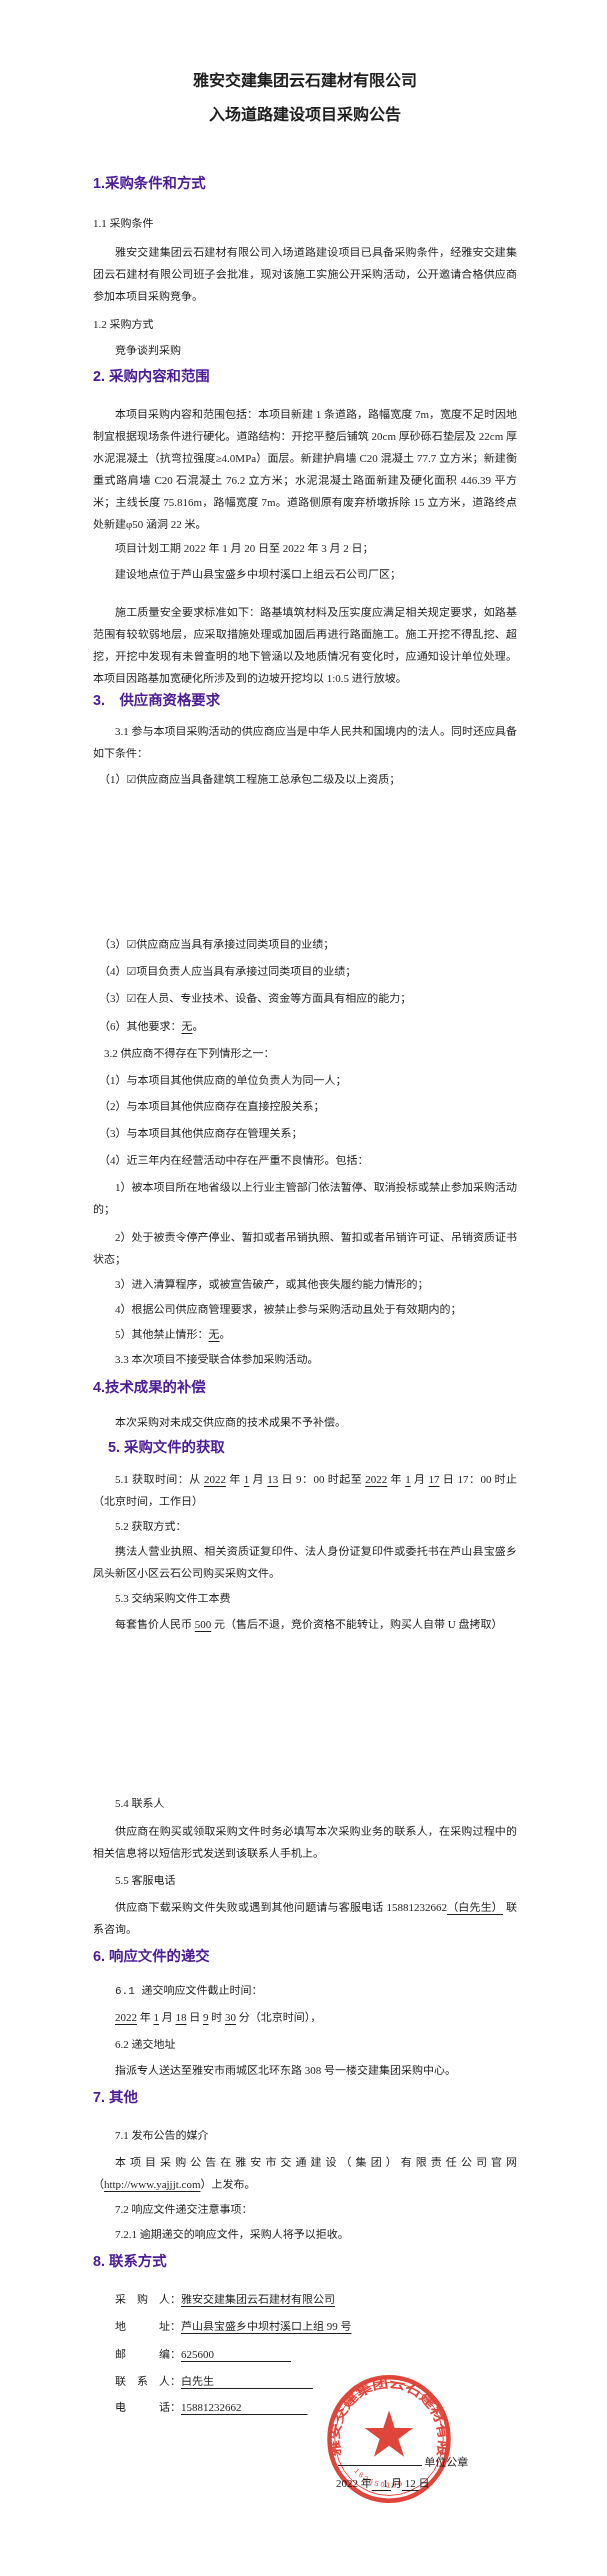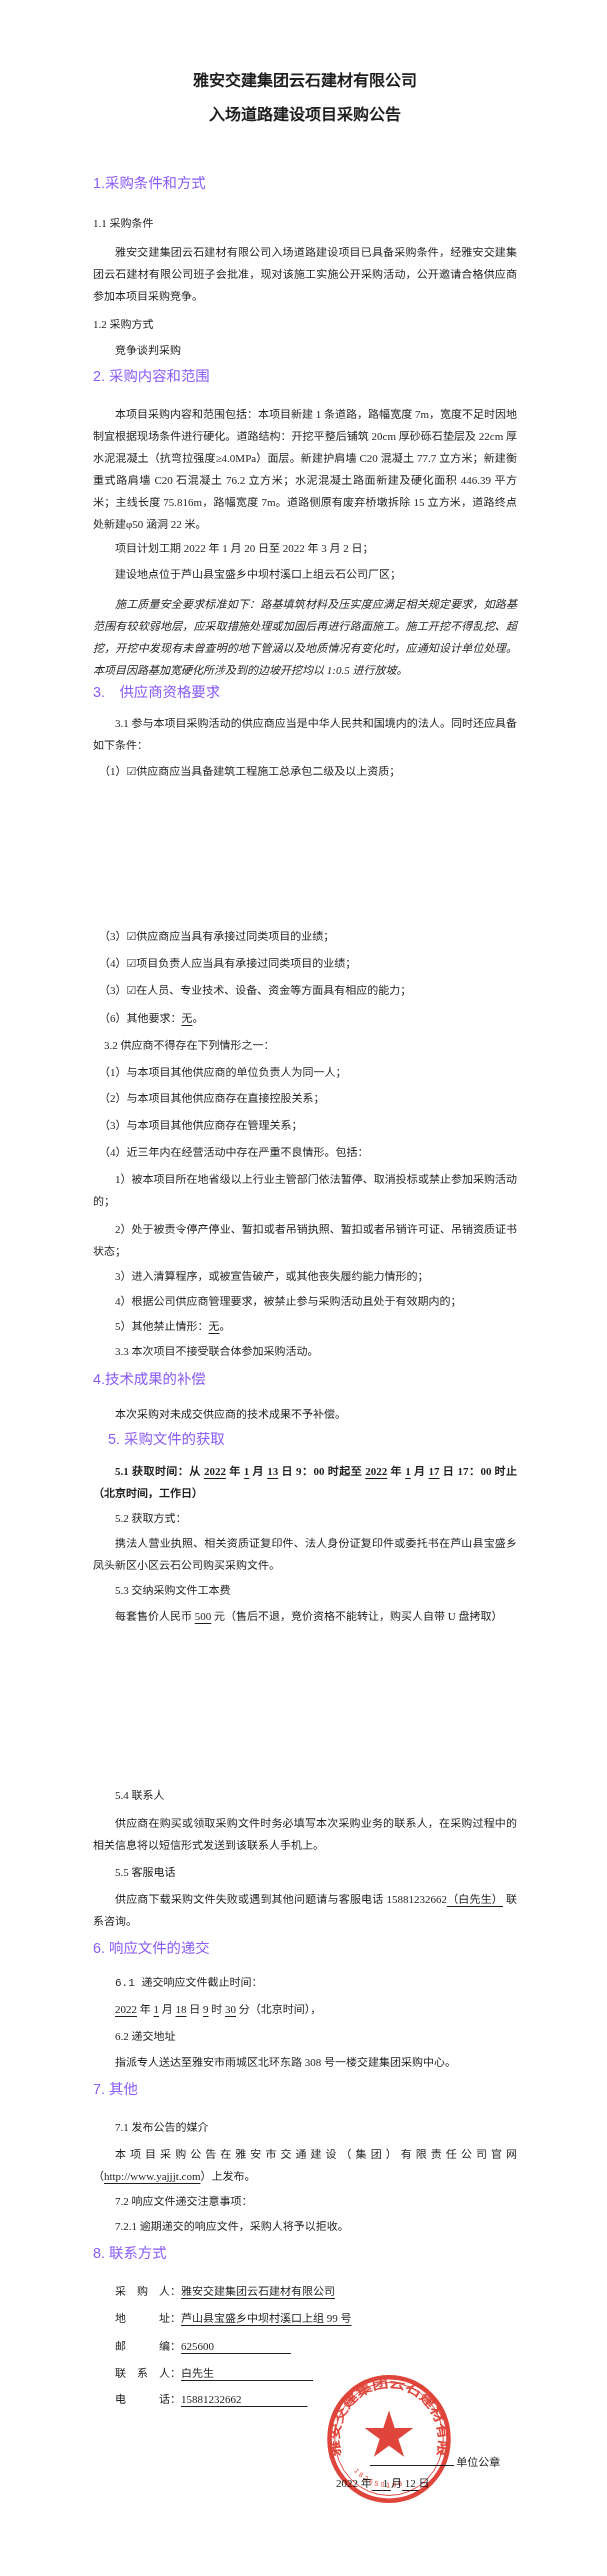--- a/index.html
+++ b/index.html
@@ -1,39 +1,39 @@
 <!DOCTYPE html>
 <html lang="zh-CN" style="font-size:12px"><head>
 <meta charset="utf-8">
 <style>
   html,body{margin:0;padding:0;background:#ffffff;}
   .page{position:relative;width:532px;height:2576px;background:#fff;overflow:hidden;
         font-family:"Liberation Serif","DejaVu Serif",serif;color:#1f1f1f;}
   .doc{position:absolute;left:93px;top:0;width:424px;}
   .t1{margin:68px 0 0 0;text-align:center;font-size:16px;font-weight:700;line-height:25px;}
   .t2{margin:9px 0 0 0;text-align:center;font-size:16px;font-weight:700;line-height:25px;}
-  .h{font-family:"Liberation Sans","DejaVu Sans",sans-serif;font-weight:400;font-size:14.4px;
-     color:#8b5cf6;line-height:20.5px;margin:0;}
+  .h{font-family:"Liberation Sans","DejaVu Sans",sans-serif;font-weight:700;font-size:14.4px;
+     color:#4c1d95;line-height:20.5px;margin:0;}
   .p{font-size:11px;line-height:22px;margin:0;text-align:justify;}
   .p span{white-space:pre-wrap;}
   .ind2{text-indent:2em;}
   .ind1{text-indent:1em;}
   .item{padding-left:6px;}
   .subitem{text-indent:2em;}
   .u{text-decoration:underline;text-underline-offset:3px;}
   .sp{width:100%;}
   
   .mA{margin-top:46px;} .mB{margin-top:18px;} .mC{margin-top:7.6px;} .mD{margin-top:6px;}
   .mE{margin-top:3.8px;}  .mF{margin-top:5.3px;}  .mG{margin-top:16.7px;} .mH{margin-top:1.5px;}
-  .mI{margin-top:8px;font-style:italic;}  .mJ{margin-top:4.6px;}  .mK{margin-top:3px;}  .mL{margin-top:9px;}
-  .mM{margin-top:13.7px;font-family:Liberation Mono, monospace;} .mN{margin-top:10.6px;font-weight:bold;} .mO{margin-top:16px;}
+  .mI{margin-top:16px;}  .mJ{margin-top:4.6px;}  .mK{margin-top:3px;}  .mL{margin-top:9px;}
+  .mM{margin-top:13.7px;font-family:Liberation Mono, monospace;} .mN{margin-top:10.6px;} .mO{margin-top:16px;}
   .gap1{height:138px;} .gap2{height:152px;}
   .h5i{margin-left:15px;}
   
-  .gz-line{position:absolute;left:338px;top:2451px;font-size:11px;line-height:22px;margin-left:32px;}
+  .gz-line{position:absolute;left:338px;top:2451px;font-size:11px;line-height:22px;}
   .blankline{display:inline-block;width:84px;border-bottom:1.1px solid #222;height:12px;
              vertical-align:baseline;margin-right:2.3px;}
   .gz-date{position:absolute;left:336px;top:2472px;font-size:11px;line-height:22px;}
   .gz-date span,.gz-line span{white-space:pre-wrap;}
   .seal{position:absolute;left:325px;top:2372px;width:128px;height:134px;
         mix-blend-mode:multiply;opacity:.93;}
 </style>
 </head>
 <body>
 

